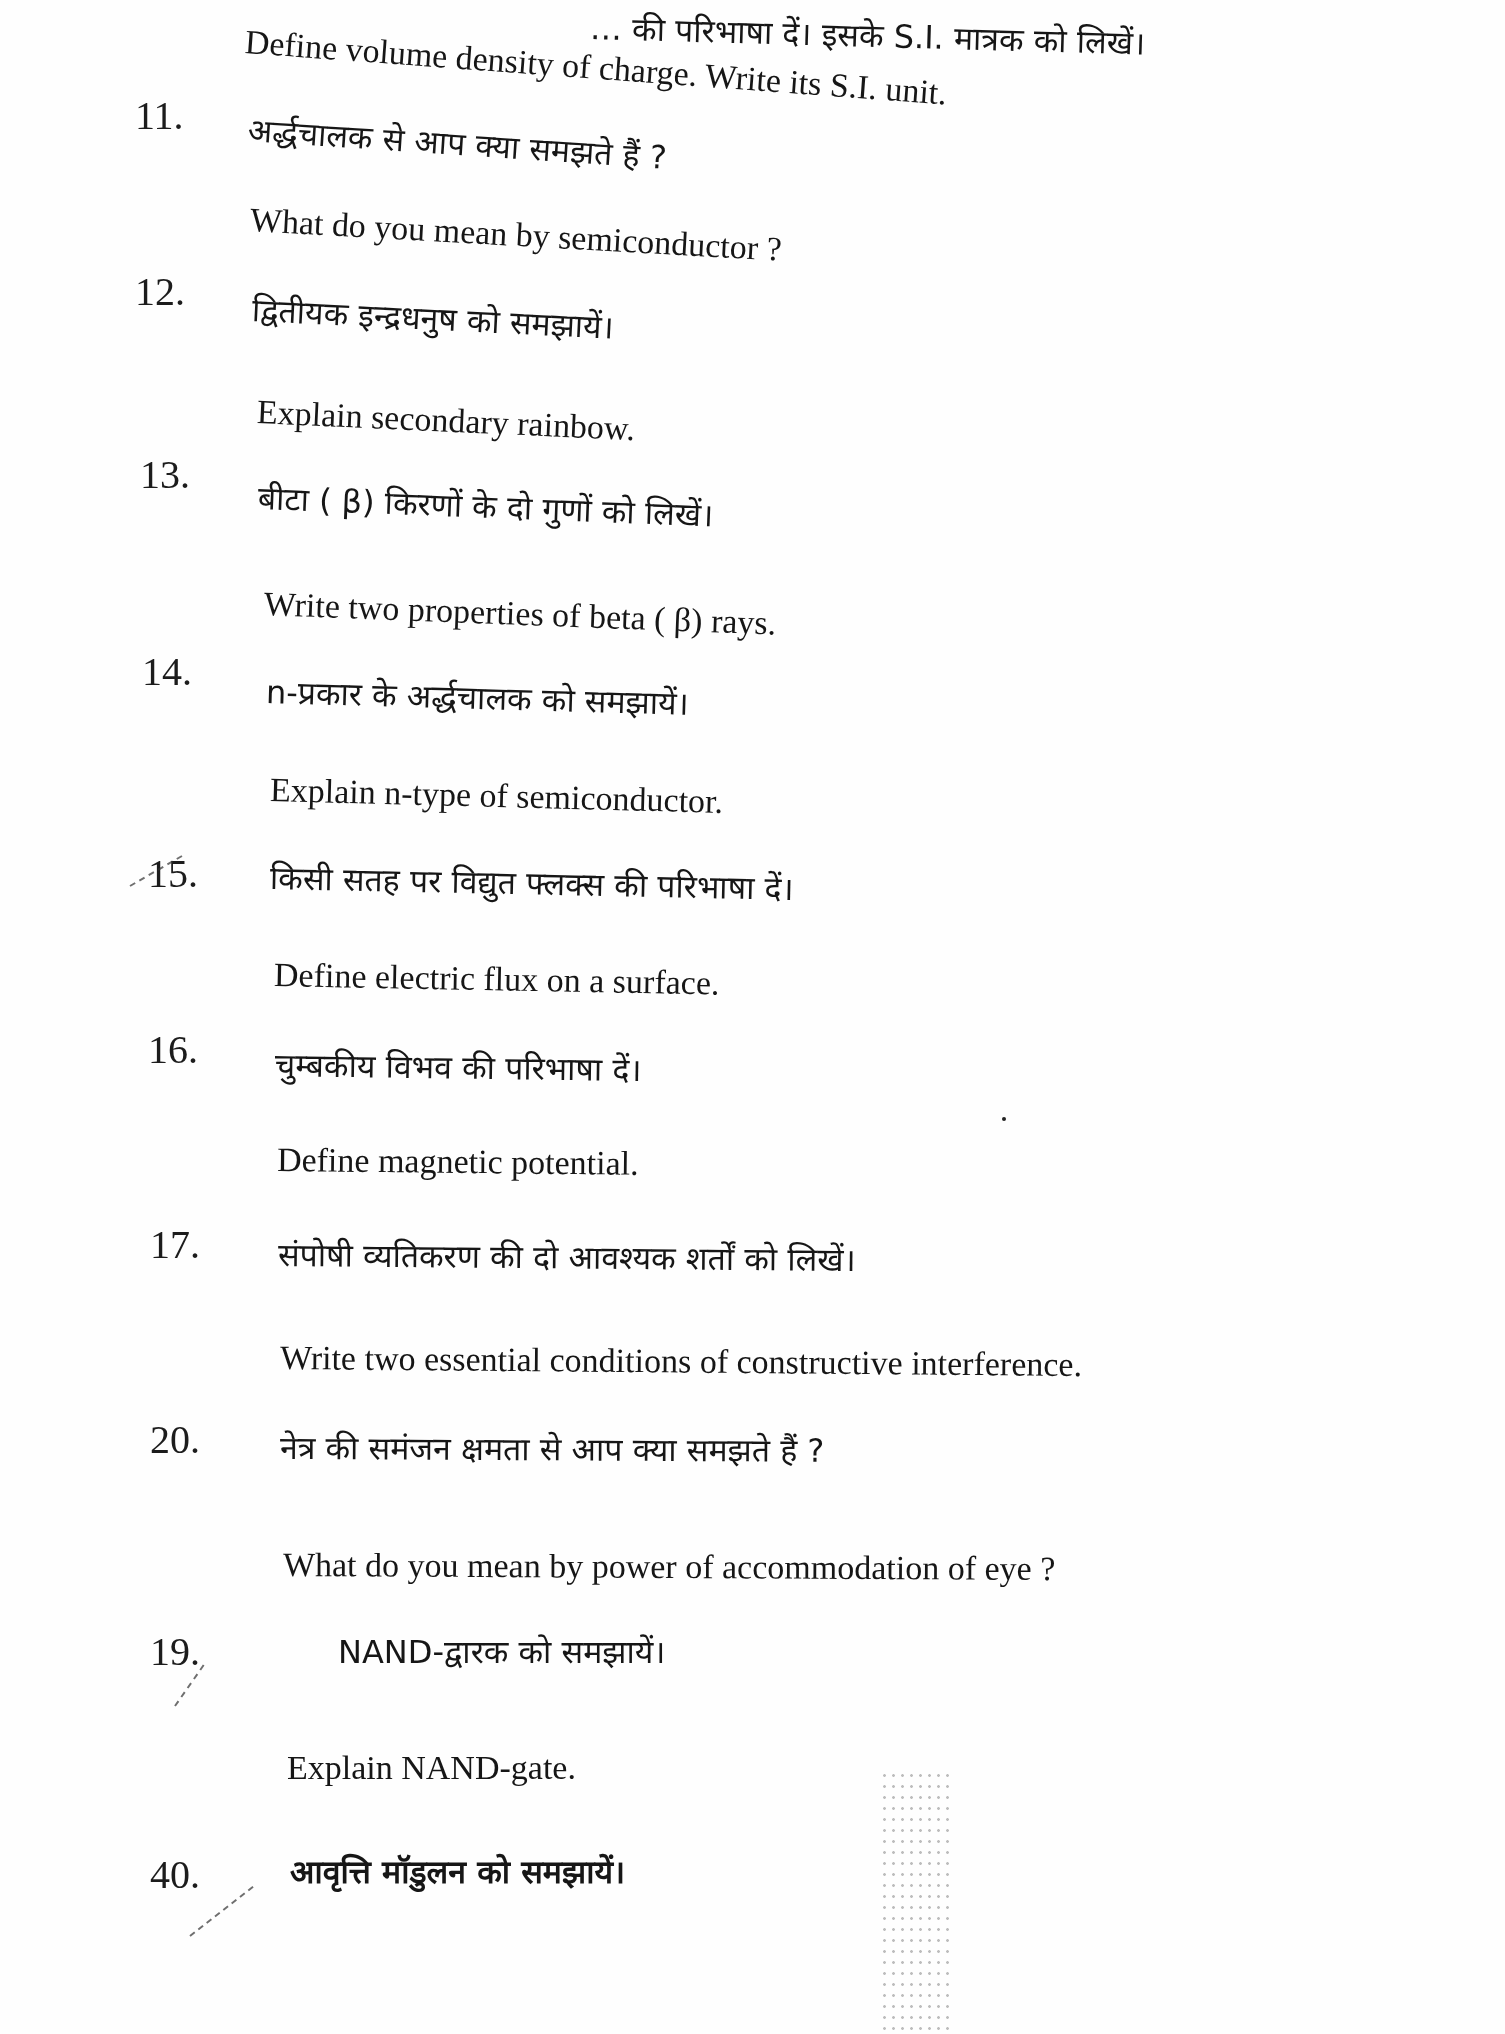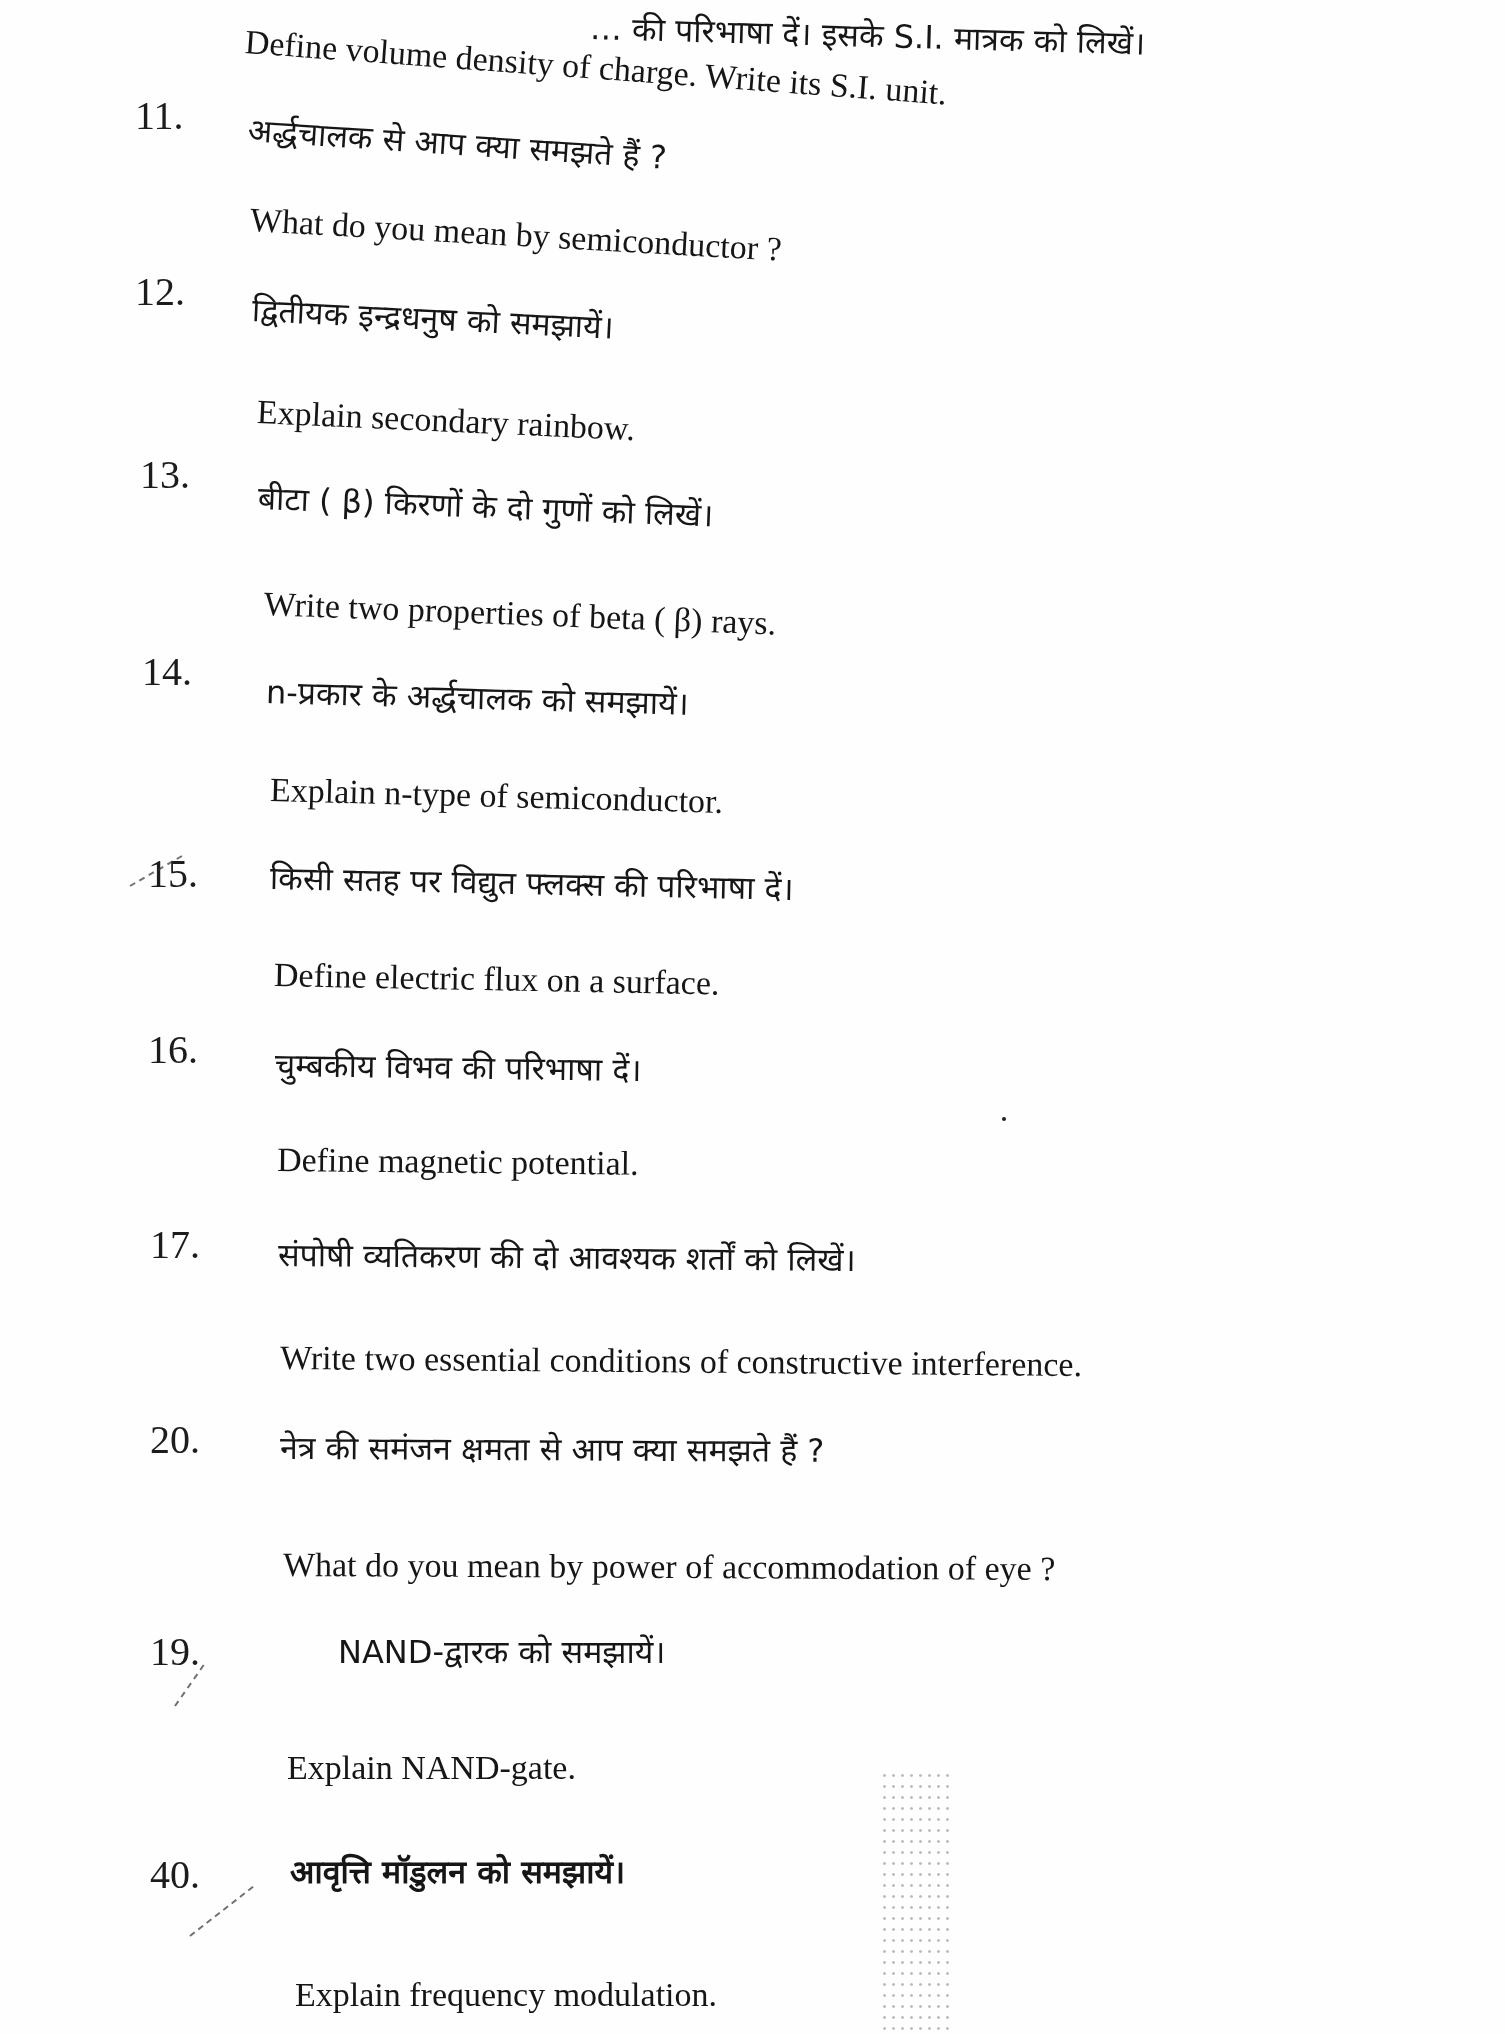--- a/index.html
+++ b/index.html
@@ -110,16 +110,15 @@
   <div class="line en" style="left:283px; top:1545px; transform: rotate(0.3deg);">What do you mean by power of accommodation of eye ?</div>
 
   <div class="qnum" style="left:150px; top:1632px;">19.</div>
   <div class="tick" style="left:175px; top:1705px; transform: rotate(-55deg); width:50px;"></div>
   <div class="line hi" style="left:300px; top:1632px;margin-left:38px;">NAND-द्वारक को समझायें।</div>
   <div class="line en" style="left:287px; top:1748px;">Explain NAND-gate.</div>
 
   <div class="qnum" style="left:150px; top:1855px;">40.</div>
   <div class="tick" style="left:190px; top:1935px; transform: rotate(-38deg); width:80px;"></div>
   <div class="line hi" style="left:290px; top:1852px;font-weight:bold;">आवृत्ति मॉडुलन को समझायें।</div>
-  <div class="line en" style="left:295px; top:1975px;">Explain frequency modulation.</div>
 
   <div class="speckle"></div>
 </div>
 
 </body></html>

